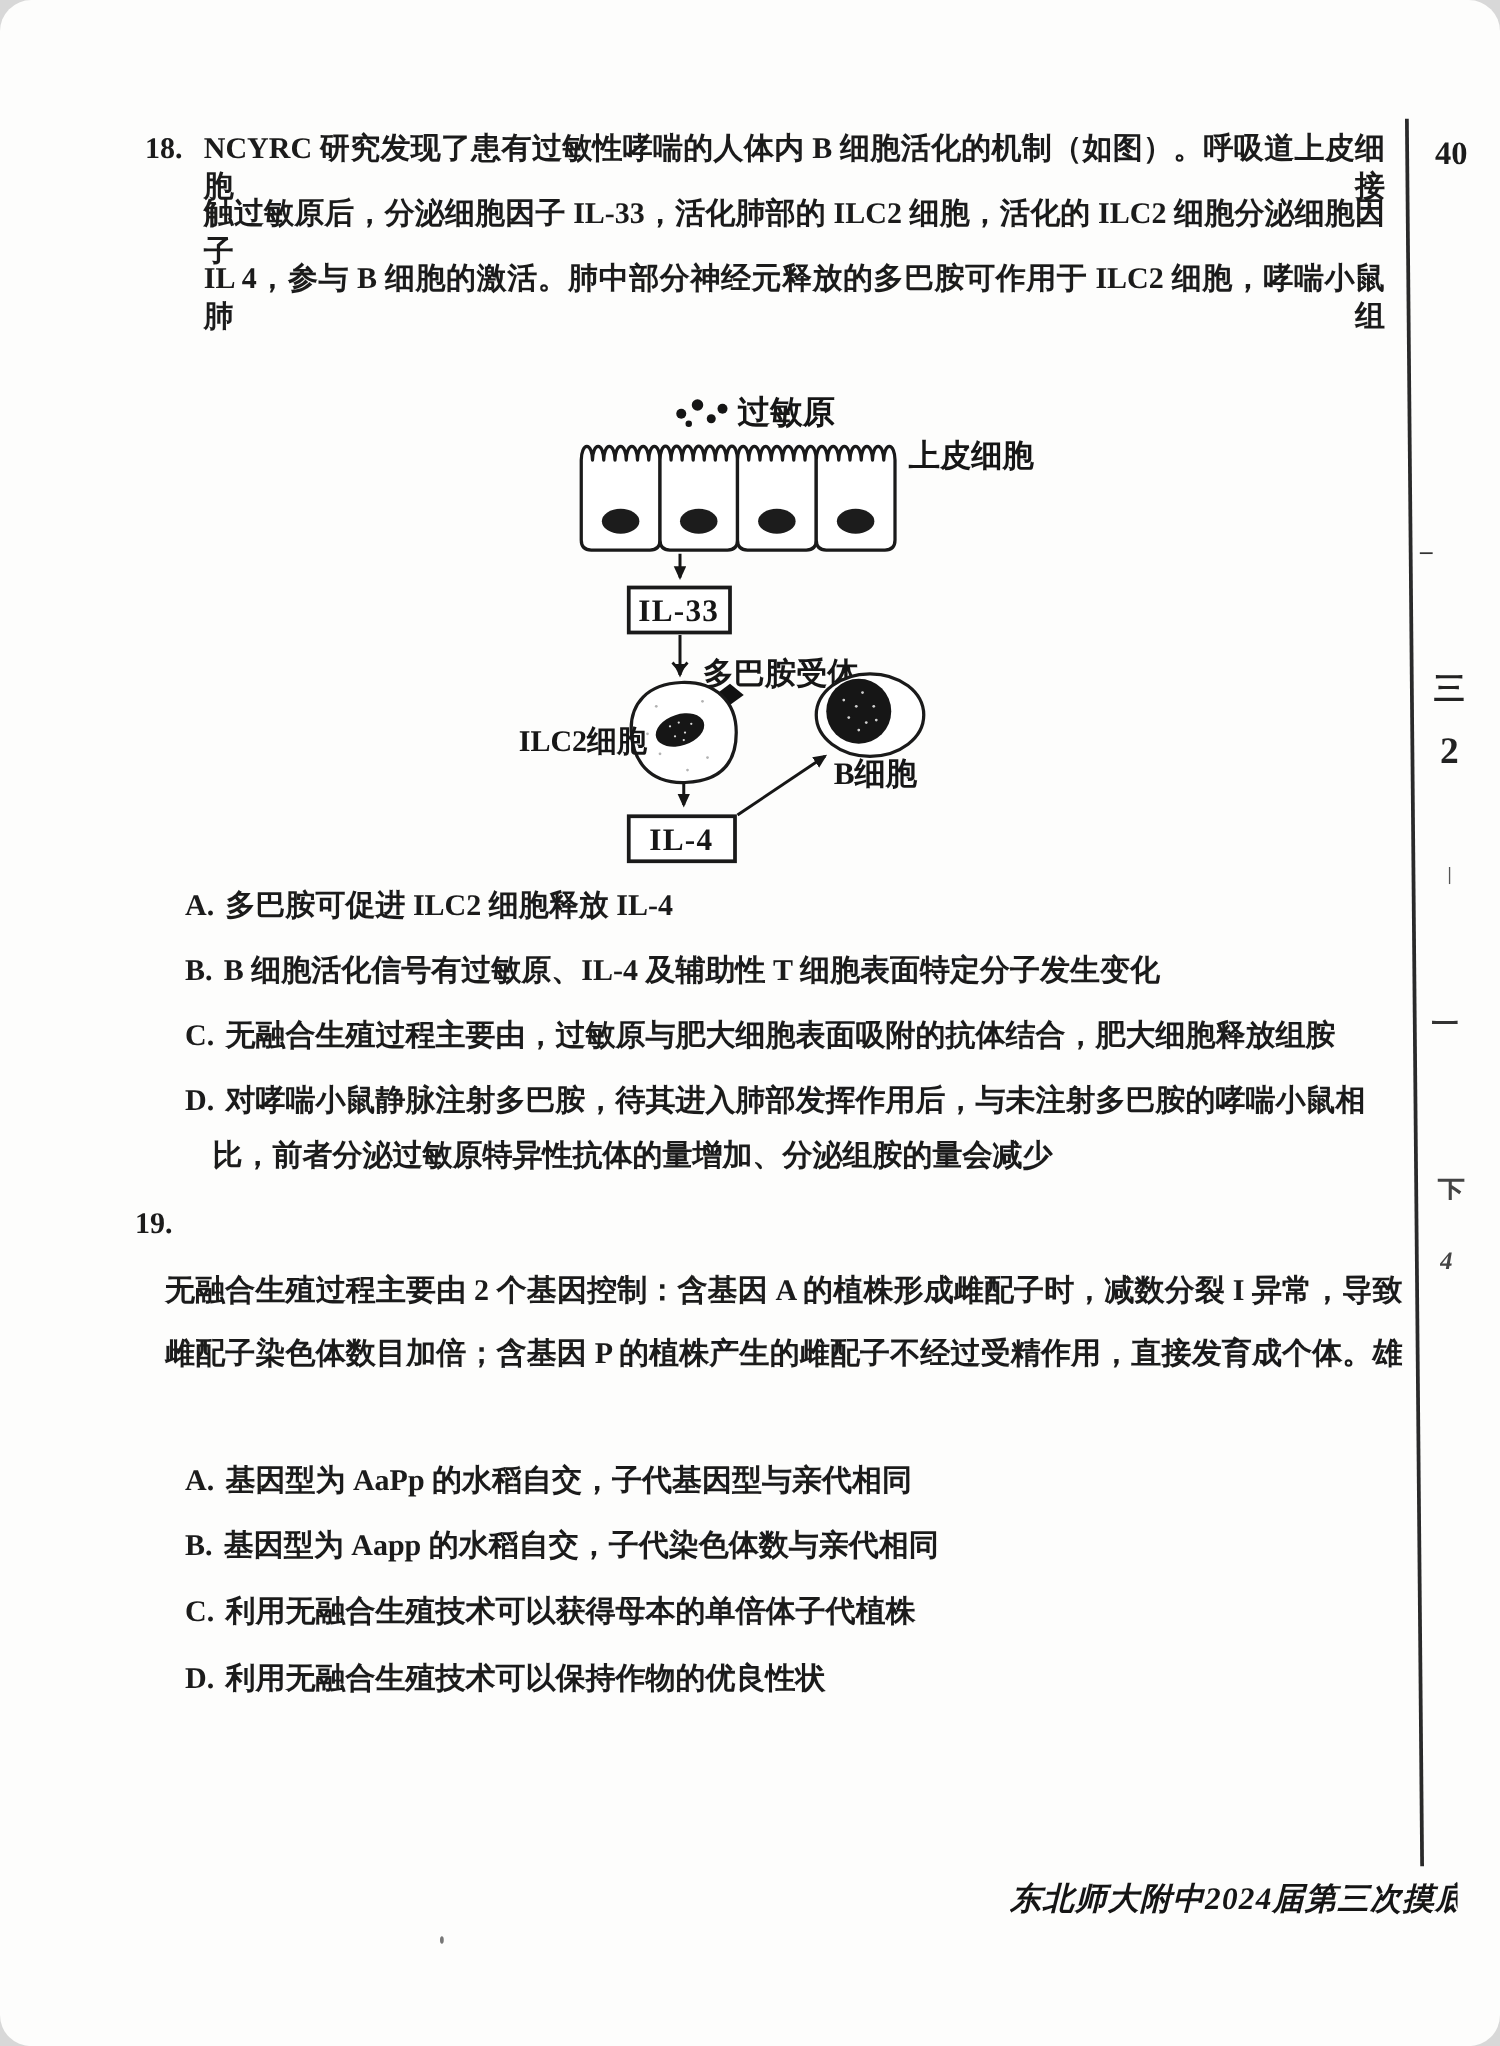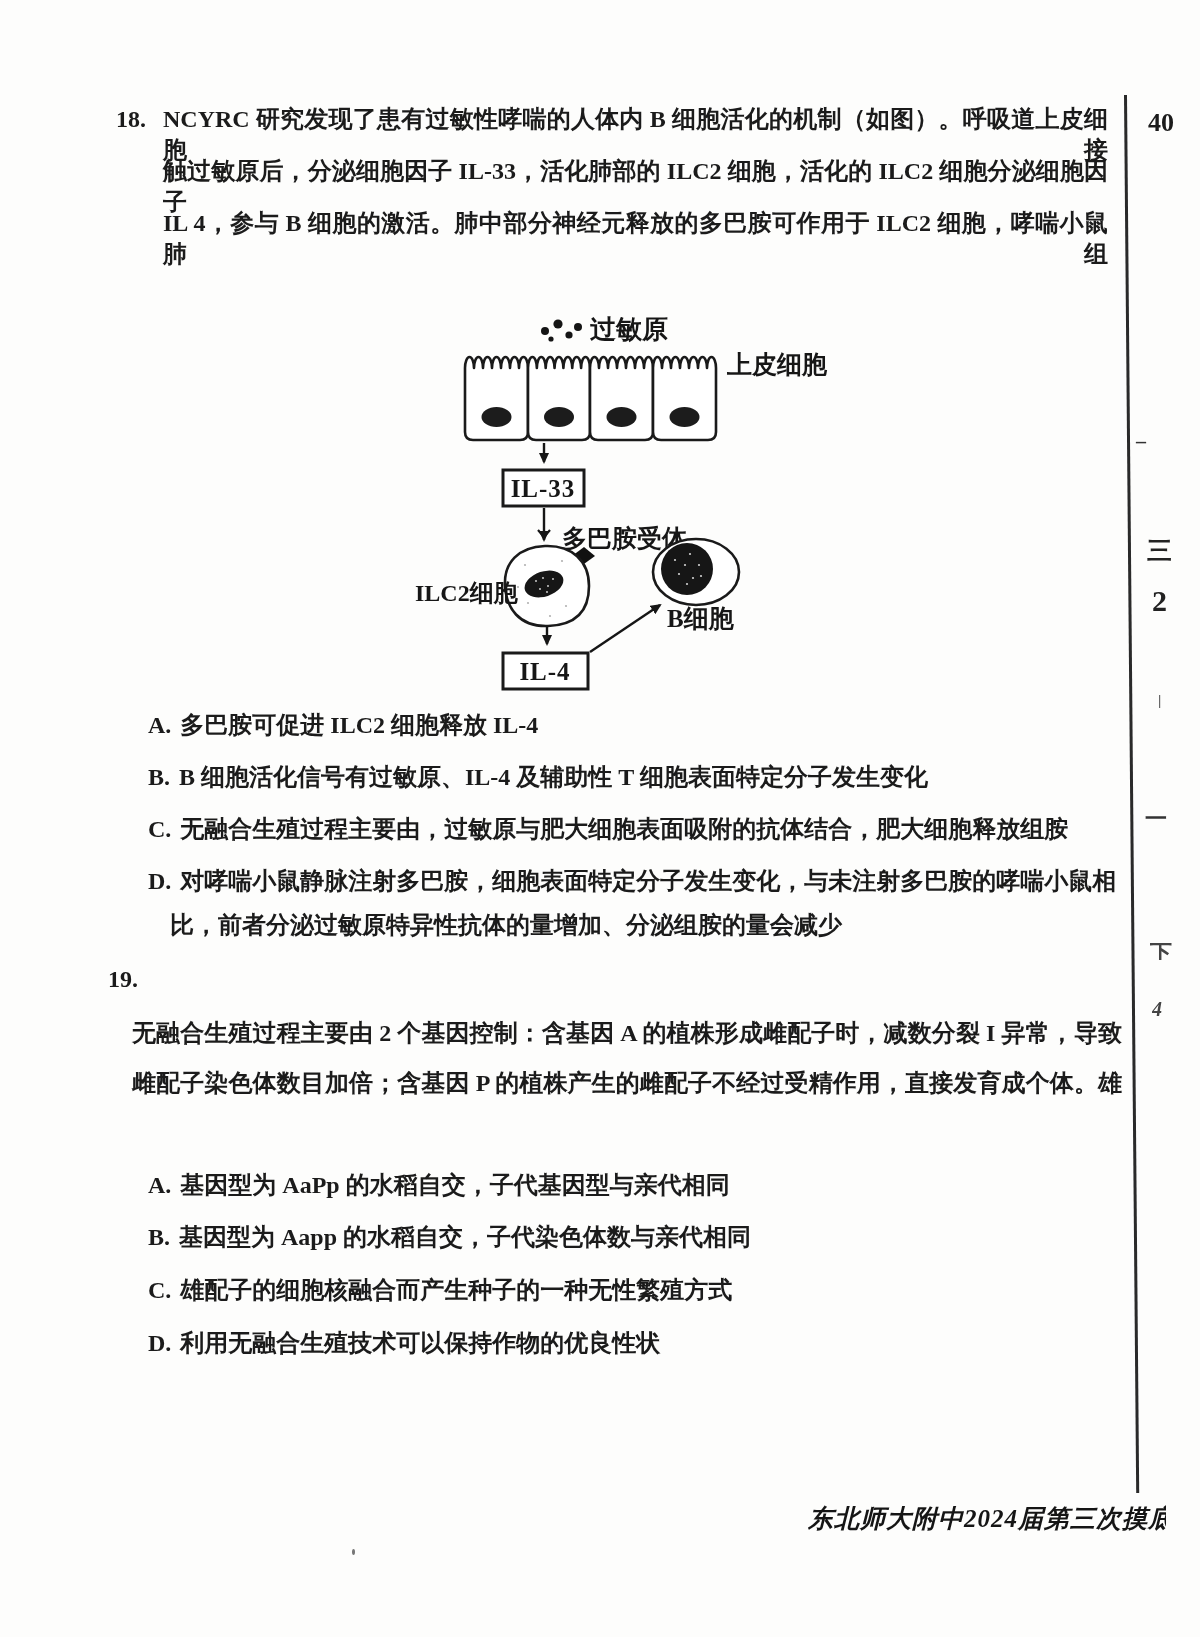--- a/index.html
+++ b/index.html
@@ -1,20 +1,21 @@
 <!DOCTYPE html>
 <html><head>
 <meta charset="utf-8">
 <style>
   html,body{margin:0;padding:0;background:#d8d8d8;}
   .page{
     position:relative;width:1200px;height:1637px;margin:0 auto;
     background:#fdfdfc;overflow:hidden;
     font-family:"Liberation Serif","DejaVu Serif",serif;
     color:#1b1b1b;
+    border-radius:25px;
   }
   .abs{position:absolute;}
   .line{
     font-size:24px;line-height:31px;font-weight:600;white-space:nowrap;
   }
   .just{
     white-space:normal;text-align:justify;text-align-last:justify;
     text-justify:inter-character;word-break:break-all;
   }
   .opt{display:flex;}
@@ -137,39 +138,39 @@
   <div class="abs line opt" style="left:148px;top:762px">
     <span class="lbl">B.</span>
     <span class="txt">B 细胞活化信号有过敏原、IL-4 及辅助性 T 细胞表面特定分子发生变化</span>
   </div>
   <div class="abs line opt" style="left:148px;top:814px">
     <span class="lbl">C.</span>
     <span class="txt">无融合生殖过程主要由，过敏原与肥大细胞表面吸附的抗体结合，肥大细胞释放组胺</span>
   </div>
   <div class="abs line opt" style="left:148px;top:866px">
     <span class="lbl">D.</span>
-    <span class="txt">对哮喘小鼠静脉注射多巴胺，细胞表面特定分子发生变化，与未注射多巴胺的哮喘小鼠相</span>
+    <span class="txt">对哮喘小鼠静脉注射多巴胺，待其进入肺部发挥作用后，与未注射多巴胺的哮喘小鼠相</span>
   </div>
   <div class="abs line" style="left:170px;top:910px">比，前者分泌过敏原特异性抗体的量增加、分泌组胺的量会减少</div>
 
   <div class="abs line" style="left:108px;top:964px">19.</div>
   <div class="abs line just" style="left:132px;top:1018px;width:990px">无融合生殖过程主要由 2 个基因控制：含基因 A 的植株形成雌配子时，减数分裂 I 异常，导致</div>
   <div class="abs line just" style="left:132px;top:1068px;width:990px">雌配子染色体数目加倍；含基因 P 的植株产生的雌配子不经过受精作用，直接发育成个体。雄</div>
 
   <div class="abs line opt" style="left:148px;top:1170px">
     <span class="lbl">A.</span>
     <span class="txt">基因型为 AaPp 的水稻自交，子代基因型与亲代相同</span>
   </div>
   <div class="abs line opt" style="left:148px;top:1222px">
     <span class="lbl">B.</span>
     <span class="txt">基因型为 Aapp 的水稻自交，子代染色体数与亲代相同</span>
   </div>
   <div class="abs line opt" style="left:148px;top:1275px">
     <span class="lbl">C.</span>
-    <span class="txt">雄配子的细胞核融合而产生种子的一种无性繁殖方式</span>
+    <span class="txt">利用无融合生殖技术可以获得母本的单倍体子代植株</span>
   </div>
   <div class="abs line opt" style="left:148px;top:1328px">
     <span class="lbl">D.</span>
     <span class="txt">利用无融合生殖技术可以保持作物的优良性状</span>
   </div>
 
   <div class="vline"></div>
 
   <div class="margin-mark" style="left:1148px;top:108px;font-size:26px;color:#1b1b1b">40</div>
   <div class="margin-mark" style="left:1136px;top:430px;font-size:20px">–</div>

